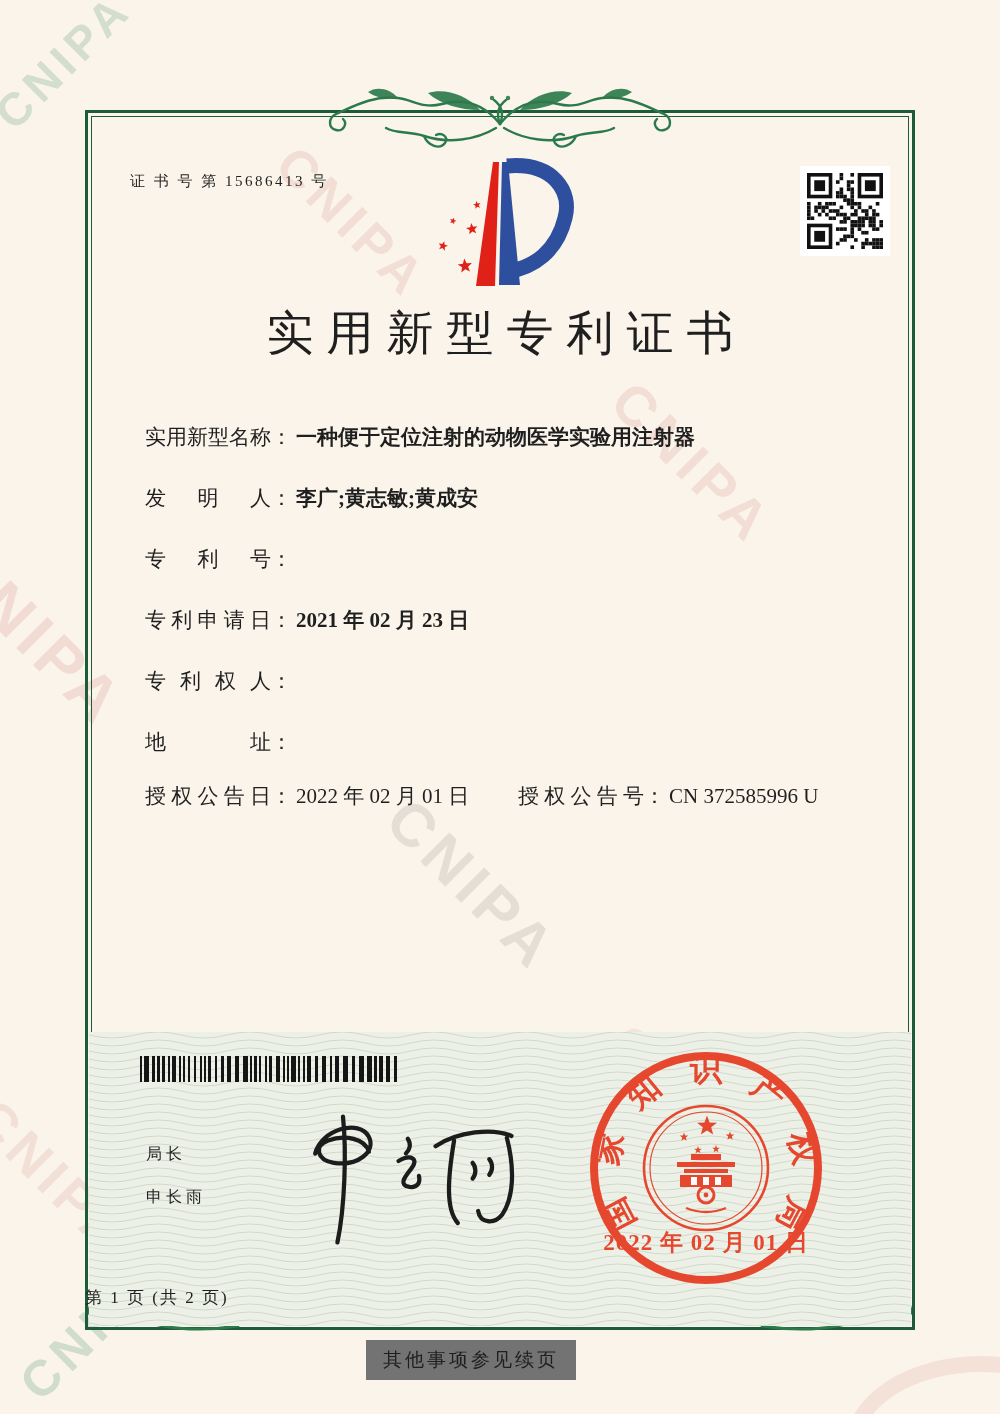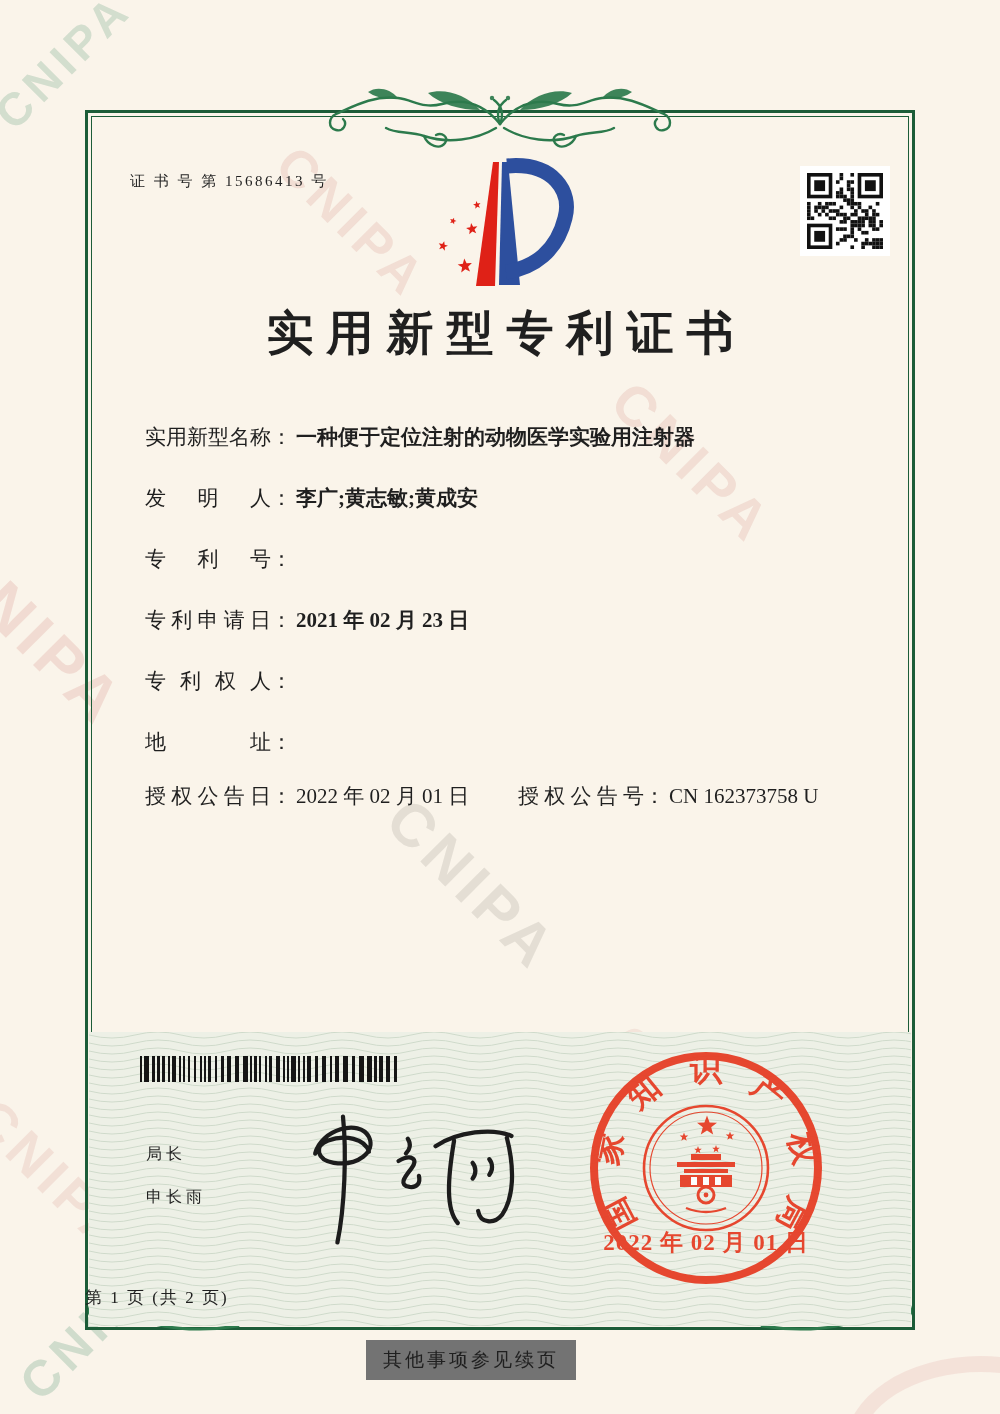--- a/index.html
+++ b/index.html
@@ -23,21 +23,21 @@
   .orn-fill{fill:var(--orn-green,#2c7a4c);stroke:none;opacity:.92;}
 
   .cert-no{position:absolute;left:130px;top:172px;font-size:15px;letter-spacing:2.5px;}
 
   .logo{position:absolute;left:396px;top:158px;width:215px;height:140px;}
 
   .qr{position:absolute;left:800px;top:166px;width:90px;height:90px;background:#fff;
       display:flex;align-items:center;justify-content:center;}
 
   .title{position:absolute;left:0;top:302px;width:100%;text-align:center;margin:0;
-         font-size:47px;font-weight:700;letter-spacing:13px;text-indent:13px;}
+         font-size:47px;font-weight:400;letter-spacing:13px;text-indent:13px;}
 
   .fields{position:absolute;left:145px;top:420px;width:725px;font-size:21px;}
   .row{display:flex;align-items:flex-start;line-height:34px;margin-bottom:27px;}
   .lbl{display:inline-block;width:126px;text-align:justify;text-align-last:justify;flex:none;}
   .colon{flex:none;margin-right:4px;}
   .val{flex:1;font-weight:bold;}
   .grant-row{position:relative;}
   .grant-right{position:absolute;left:373px;top:0;display:flex;}
 
   .paras{position:absolute;left:133px;top:820px;width:736px;}
@@ -342,21 +342,21 @@
       <span class="lbl">地址</span>
         <span class="colon">：</span>
     </div>
     <div class="row grant-row">
       <span class="lbl">授权公告日</span>
         <span class="colon">：</span>
       <span>2022 年 02 月 01 日</span>
       <span class="grant-right">
         <span class="lbl">授权公告号</span>
           <span class="colon">：</span>
-        <span>CN 162373758 U</span>
+        <span>CN 372585996 U</span>
       </span>
     </div>
   </div>
 
 
   <div class="barcode">
     <svg width="262" height="26" viewBox="0 0 262 26">
         <g id="barcode-bars">
           <rect x="0" y="0" width="2" height="26" fill="#151515"></rect>
           <rect x="4" y="0" width="5" height="26" fill="#151515"></rect>

